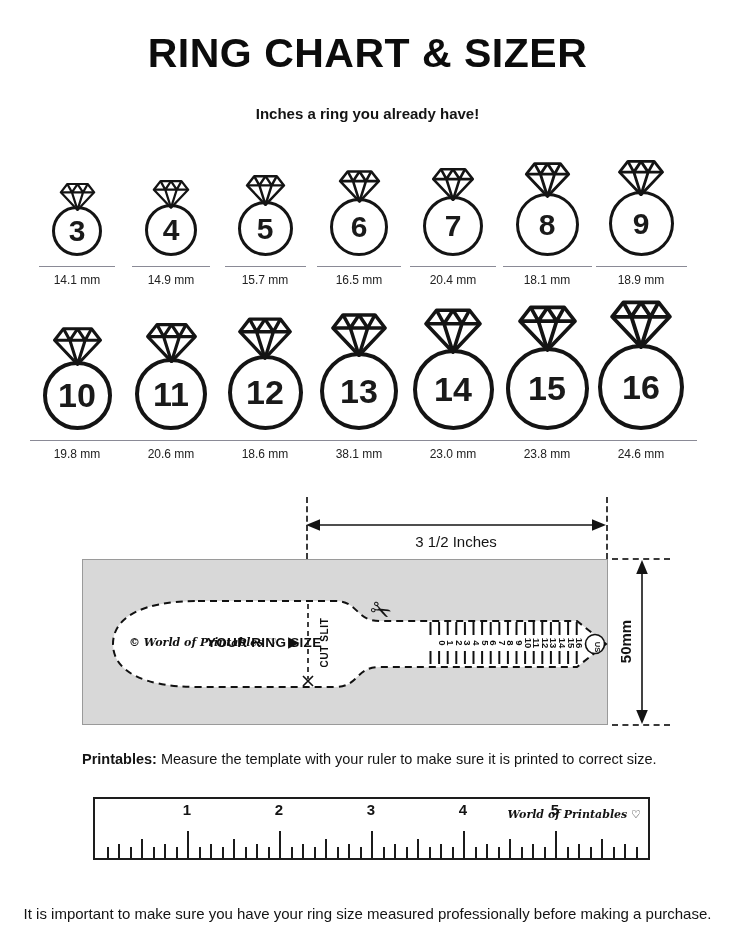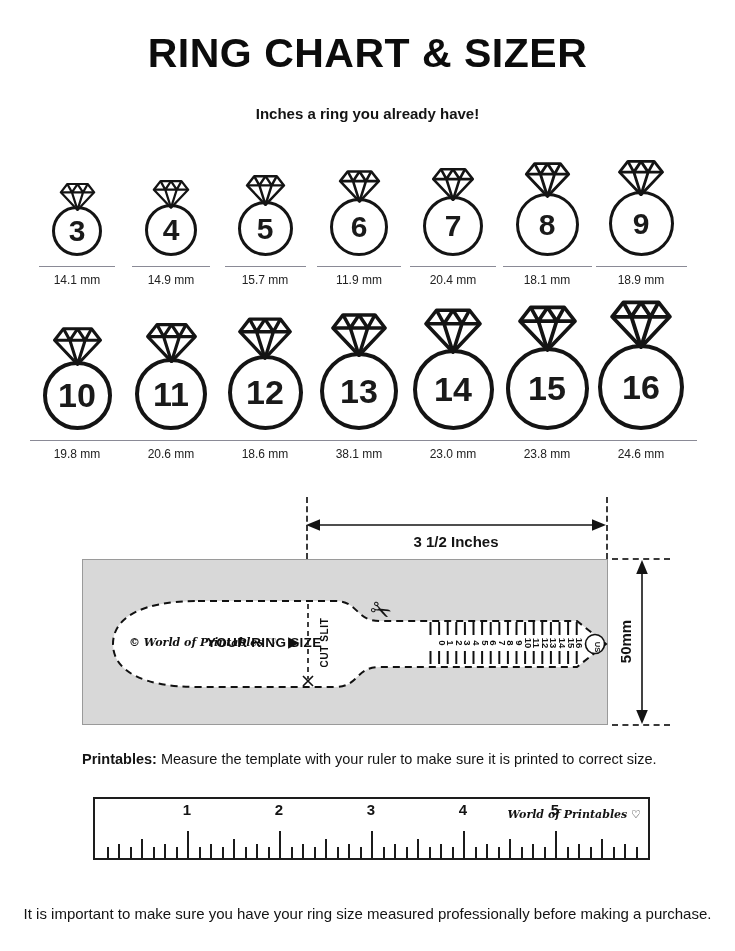--- a/index.html
+++ b/index.html
@@ -20,21 +20,21 @@
   .ring-circle { position:relative; z-index:1; background:#fff; border:3px solid #141414;
     border-radius:50%; display:flex; align-items:center; justify-content:center;
     font-weight:600; color:#1a1a1a; }
   .ring-underline { border-top:1px solid #8a8a96; margin-top:10px; }
   .ring-mm { margin-top:6px; font-size:12px; color:#222; }
 
   .sizer-section { position:relative; margin-top:21px; height:265px; }
   .guide-v { position:absolute; top:15px; height:62px; border-left:2px dashed #3a3a3a; }
   .arrow-h { position:absolute; left:306px; top:35px; }
   .inches-label { position:absolute; left:306px; top:51px; width:300px; text-align:center;
-    font-weight:700; font-size:15px; }
+    font-weight:400; font-size:15px; }
   .gray-box { position:absolute; left:82px; top:77px; width:526px; height:166px;
     background:#d8d8d8; border:1px solid #9a9a9a; }
   .sizer-svg { position:absolute; left:0; top:0; }
   .box-brand { position:absolute; left:46px; top:76px; font-family:"DejaVu Serif",serif;
     font-style:italic; font-weight:600; font-size:11px; white-space:nowrap; color:#111; }
   .yrs-label { position:absolute; left:124px; top:75px; font-weight:800; font-size:13.5px;
     letter-spacing:.3px; white-space:nowrap; color:#0e0e0e; }
   .pointer { position:absolute; left:205px; top:73px; font-size:15px; color:#0e0e0e; }
   .cut-slit { position:absolute; left:201px; top:77px; width:80px; text-align:center;
     transform:rotate(-90deg); font-weight:800; font-size:10px; letter-spacing:.6px;
@@ -114,21 +114,21 @@
         <svg class="diamond" width="43" height="34" viewBox="0 0 40 31">
           <g fill="#fff" stroke="#141414" stroke-width="2.4" stroke-linejoin="round">
             <path d="M20 30 L2 11 L9 2 H31 L38 11 Z"></path>
             <path fill="none" d="M2 11 H38 M9 2 L14 11 L20 30 M31 2 L26 11 L20 30 M14 11 L20 2 M26 11 L20 2"></path>
           </g>
         </svg>
         <div class="ring-circle" style="width:58px;height:58px;border-width:3px;font-size:30px">
           <span>6</span>
         </div>
         <div class="ring-underline" style="width:84px"></div>
-        <div class="ring-mm">11.9 mm</div>
+        <div class="ring-mm">16.5 mm</div>
       </div>
       <div class="ring-cell">
         <svg class="diamond" width="44" height="34" viewBox="0 0 40 31">
           <g fill="#fff" stroke="#141414" stroke-width="2.4" stroke-linejoin="round">
             <path d="M20 30 L2 11 L9 2 H31 L38 11 Z"></path>
             <path fill="none" d="M2 11 H38 M9 2 L14 11 L20 30 M31 2 L26 11 L20 30 M14 11 L20 2 M26 11 L20 2"></path>
           </g>
         </svg>
         <div class="ring-circle" style="width:60px;height:60px;border-width:3px;font-size:30px">
           <span>7</span>

